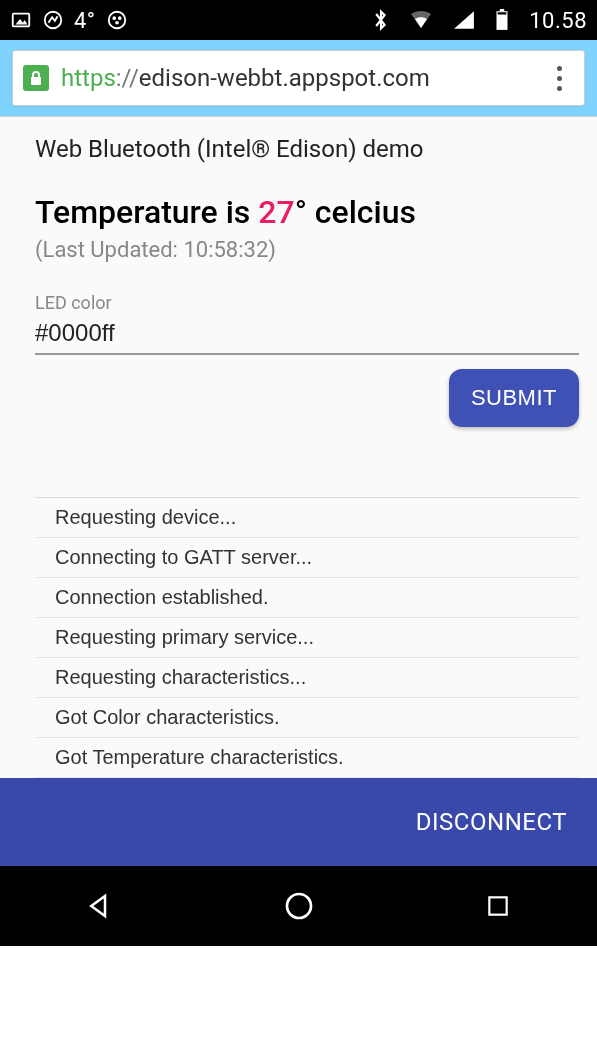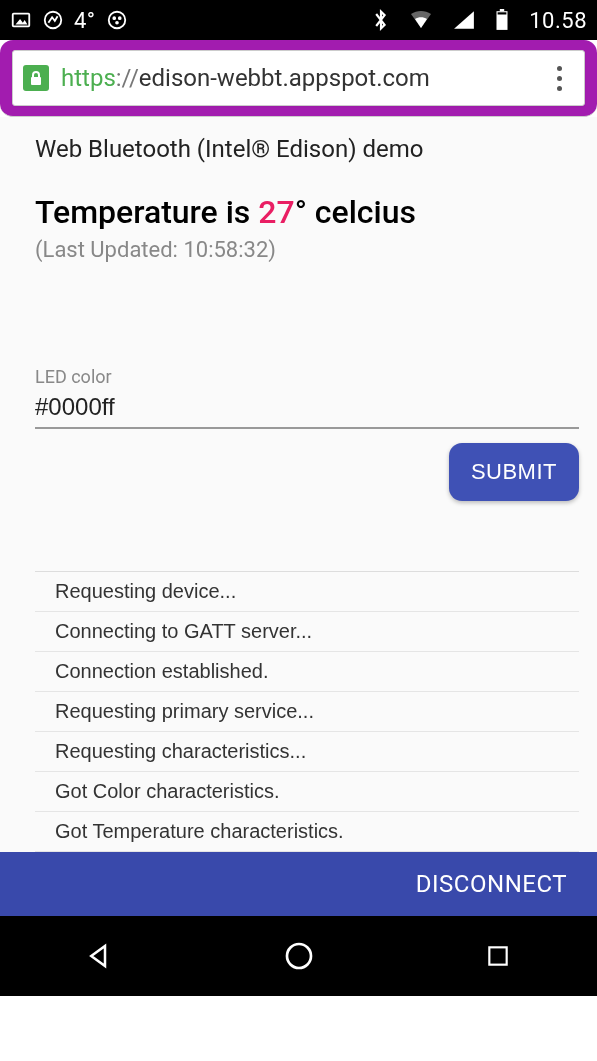--- a/index.html
+++ b/index.html
@@ -8,21 +8,21 @@
     background: #000; color: #fff; height: 40px;
     display: flex; align-items: center; justify-content: space-between;
     padding: 0 10px; font-size: 20px;
   }
   .status-left, .status-right { display: flex; align-items: center; gap: 10px; }
   .status-right { gap: 20px; }
   .sb-icon { display: inline-flex; align-items: center; justify-content: center; }
   .sb-text { font-size: 22px; letter-spacing: 0.5px; }
 
   .browser-bar {
-    background: #a21caf; padding: 10px 12px; border-bottom: 1px solid #ccc; border-radius: 13px;
+    background: #7dd3fc; padding: 10px 12px; border-bottom: 1px solid #ccc;
   }
   .url-box {
     background: #fff; border: 1px solid #ccc; border-radius: 3px;
     display: flex; align-items: center; height: 56px; padding: 0 10px;
     box-shadow: 0 1px 2px rgba(0,0,0,0.05);
   }
   .lock-badge {
     width: 26px; height: 26px; background: #4CAF50; border-radius: 3px;
     display: flex; align-items: center; justify-content: center; margin-right: 12px;
   }
@@ -32,42 +32,42 @@
   .url-host { color: #333; }
   .menu-dots { width: 30px; text-align: center; color: #555; font-size: 24px; line-height: 6px; cursor: pointer; }
   .menu-dots div { width:5px; height:5px; background:#555; border-radius:50%; margin:5px auto; }
 
   .page { padding: 18px 18px 0 35px; background:#fafafa; }
   .page-title { font-size: 24px; color: #222; font-weight: 400; margin-bottom: 30px; }
   .temp-line { font-size: 32px; font-weight: 500; color: #000; }
   .temp-val { color: #E91E63; }
   .updated { font-size: 22px; color: #888; margin-top: 6px; font-weight:400; }
 
-  .field { margin-top: 104px; }
+  .field { margin-top: 30px; }
   .field-label { font-size: 18px; color: #888; }
   .field-input {
     width: 100%; border: none; border-bottom: 2px solid #999;
     font-size: 24px; padding: 6px 0 6px 0; background: transparent; outline: none;
     color:#222;
   }
   .submit-row { text-align: right; margin-top: 14px; }
   .btn {
     background: #3F51B5; color: #fff; border: none; border-radius: 13px;
     font-size: 22px; padding: 16px 22px; letter-spacing: 0.5px; cursor: pointer;
     box-shadow: 0 2px 4px rgba(0,0,0,0.25);
   }
 
   .log { margin-top: 70px; border-top:1px solid #ddd; }
   .log-line {
     font-family: Liberation Sans, sans-serif; font-size: 20px; color: #333;
     padding: 8px 0 8px 20px; border-bottom: 1px solid #e5e5e5;
   }
 
   .bottom-bar {
-    background: #3949AB; color: #fff; height: 64px;
+    background: #3949AB; color: #fff; height: 88px;
     display: flex; align-items: center; justify-content: flex-end;
     padding-right: 30px; font-size: 24px; letter-spacing: 0.5px;
   }
   .disconnect { cursor: pointer; }
 
   .nav-bar {
     background: #000; height: 80px; display: flex; align-items: center; justify-content: space-around;
   }
   .nav-btn { width: 40px; height: 40px; display:flex; align-items:center; justify-content:center; cursor:pointer; }
 </style>

